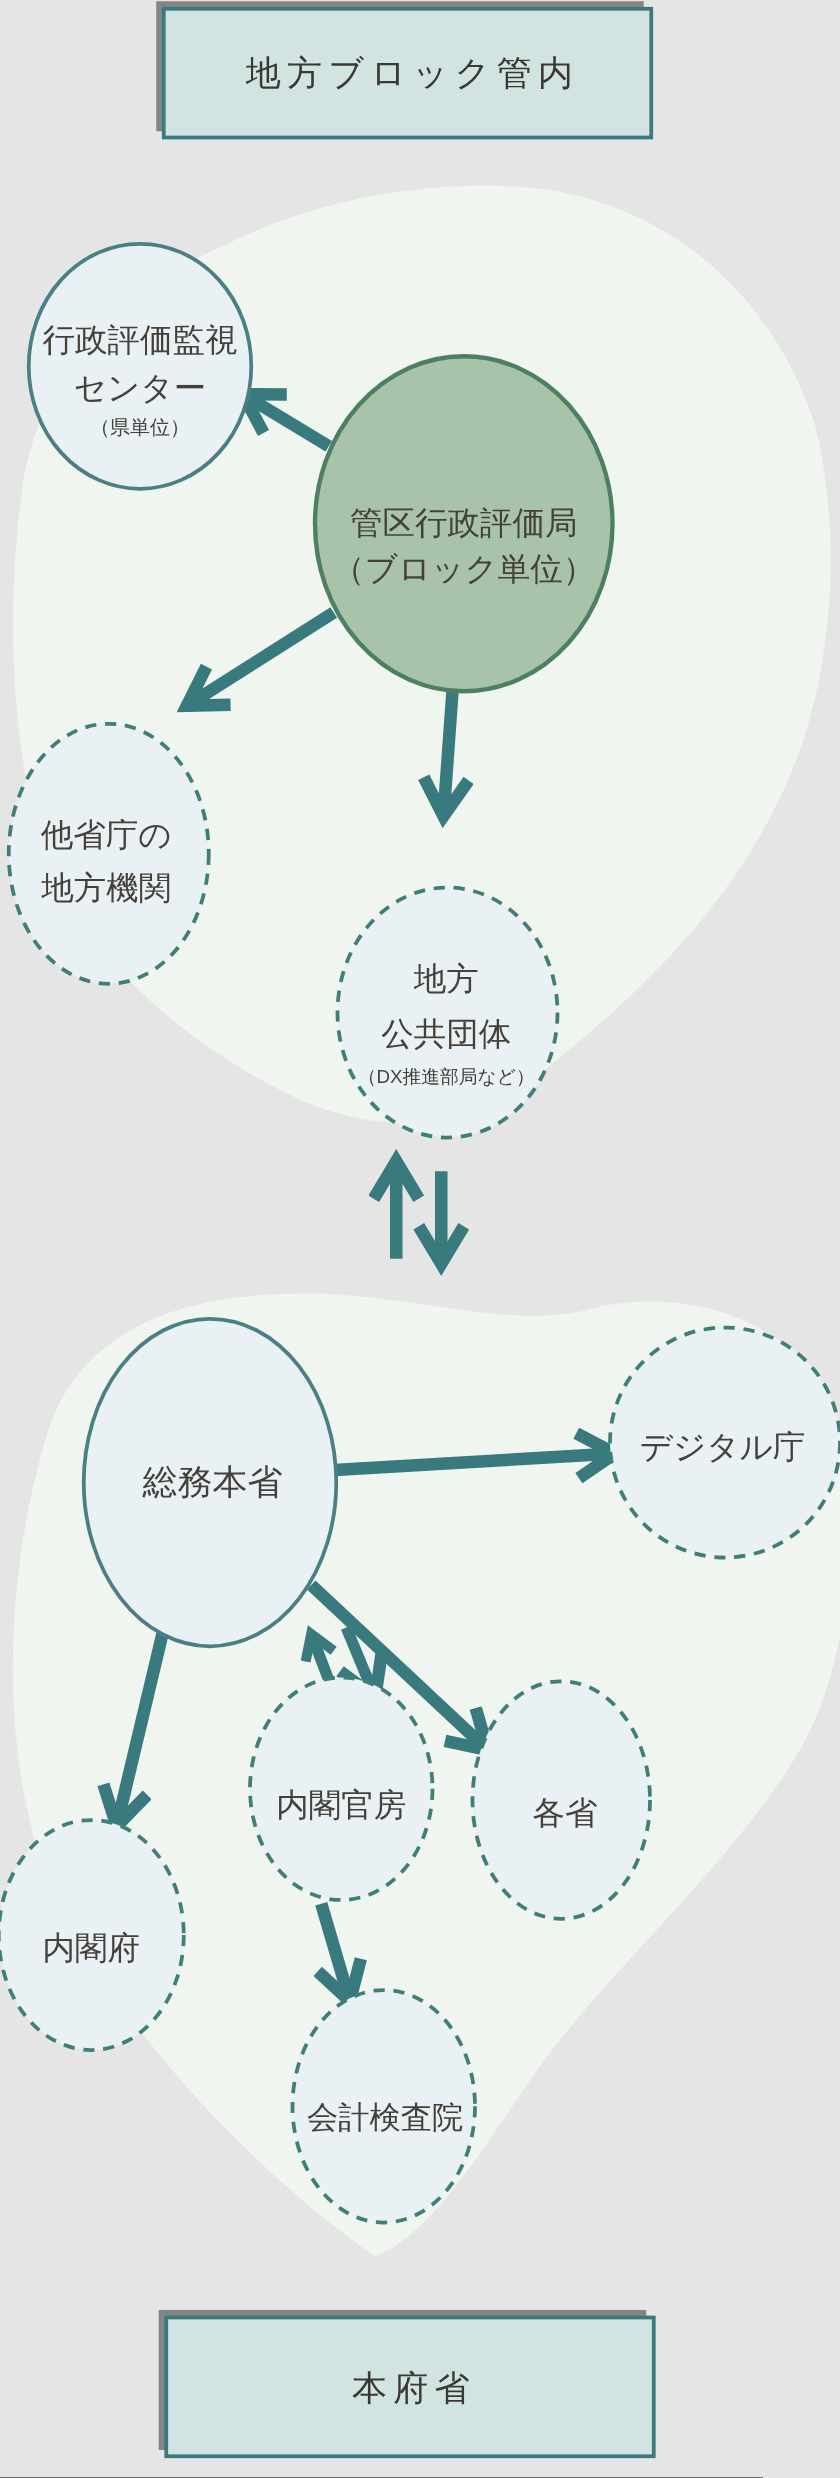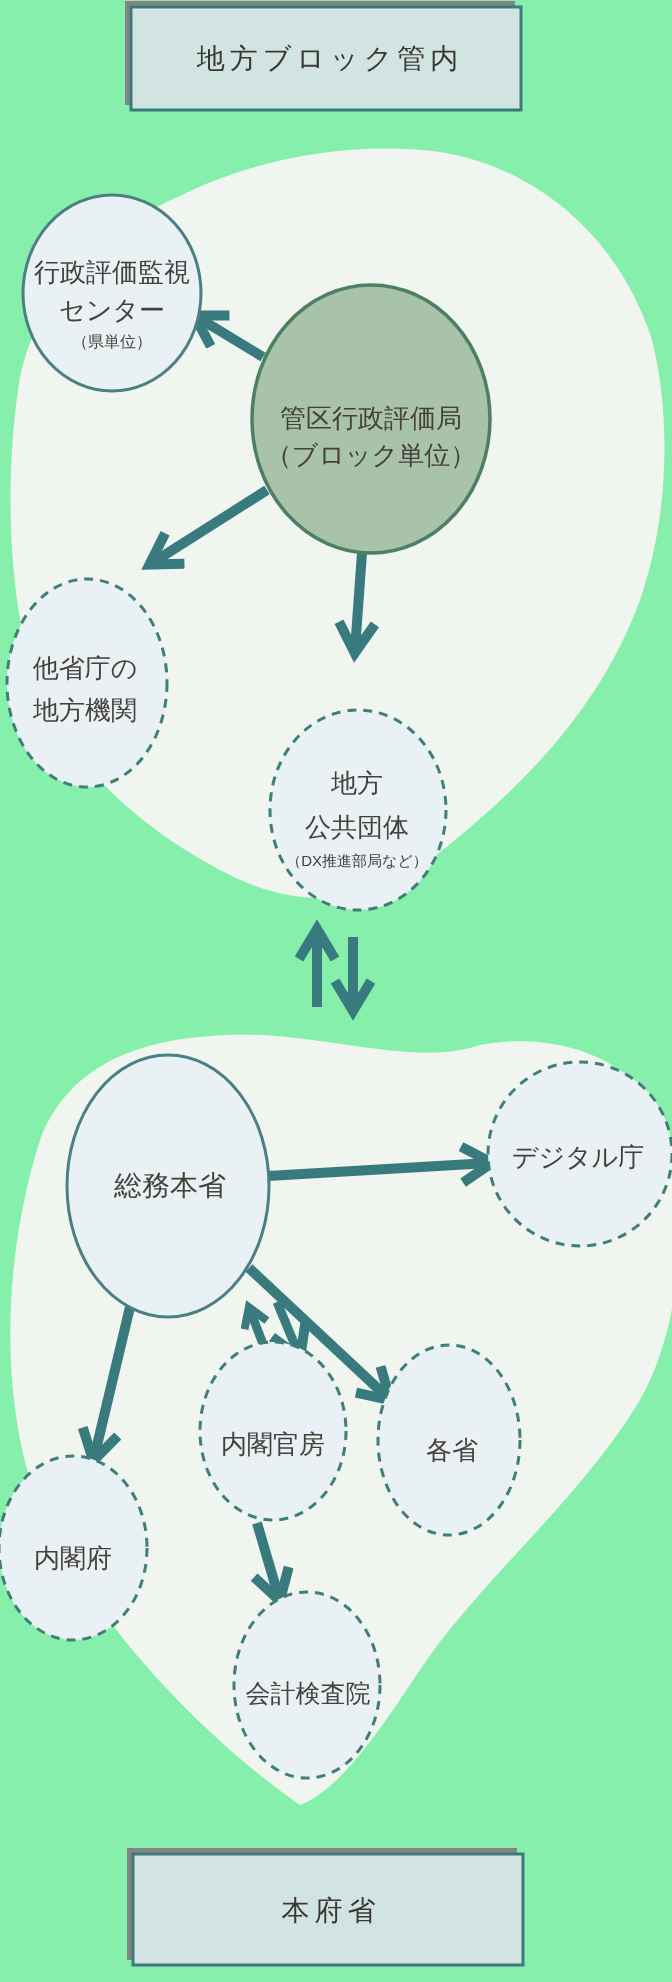--- a/index.html
+++ b/index.html
@@ -1,16 +1,16 @@
 <!DOCTYPE html>
 <html><head>
 <meta charset="utf-8">
 <style>
   html,body{margin:0;padding:0;background:#000;}
-  .stage{position:relative;width:672px;height:1982px;background:#86efac;overflow:hidden;
+  .stage{position:relative;width:672px;height:1982px;background:#e5e5e5;overflow:hidden;
          font-family:"Liberation Sans", sans-serif;}
   svg{display:block}
   text{font-family:"Liberation Sans", sans-serif; fill:#45413a;}
   .node-label{font-size:26px;}
   .node-label-sub{font-size:16px;}
   .node-label-sub2{font-size:15px;}
   .box-title{font-size:28px;letter-spacing:5px;fill:#3b3733;}
   .blob{fill:#f0f5ef;}
   .circle-solid{fill:#e9f1f4;stroke:#4a8084;stroke-width:3;}
   .circle-green{fill:#a9c3aa;stroke:#4d8063;stroke-width:3.5;}

